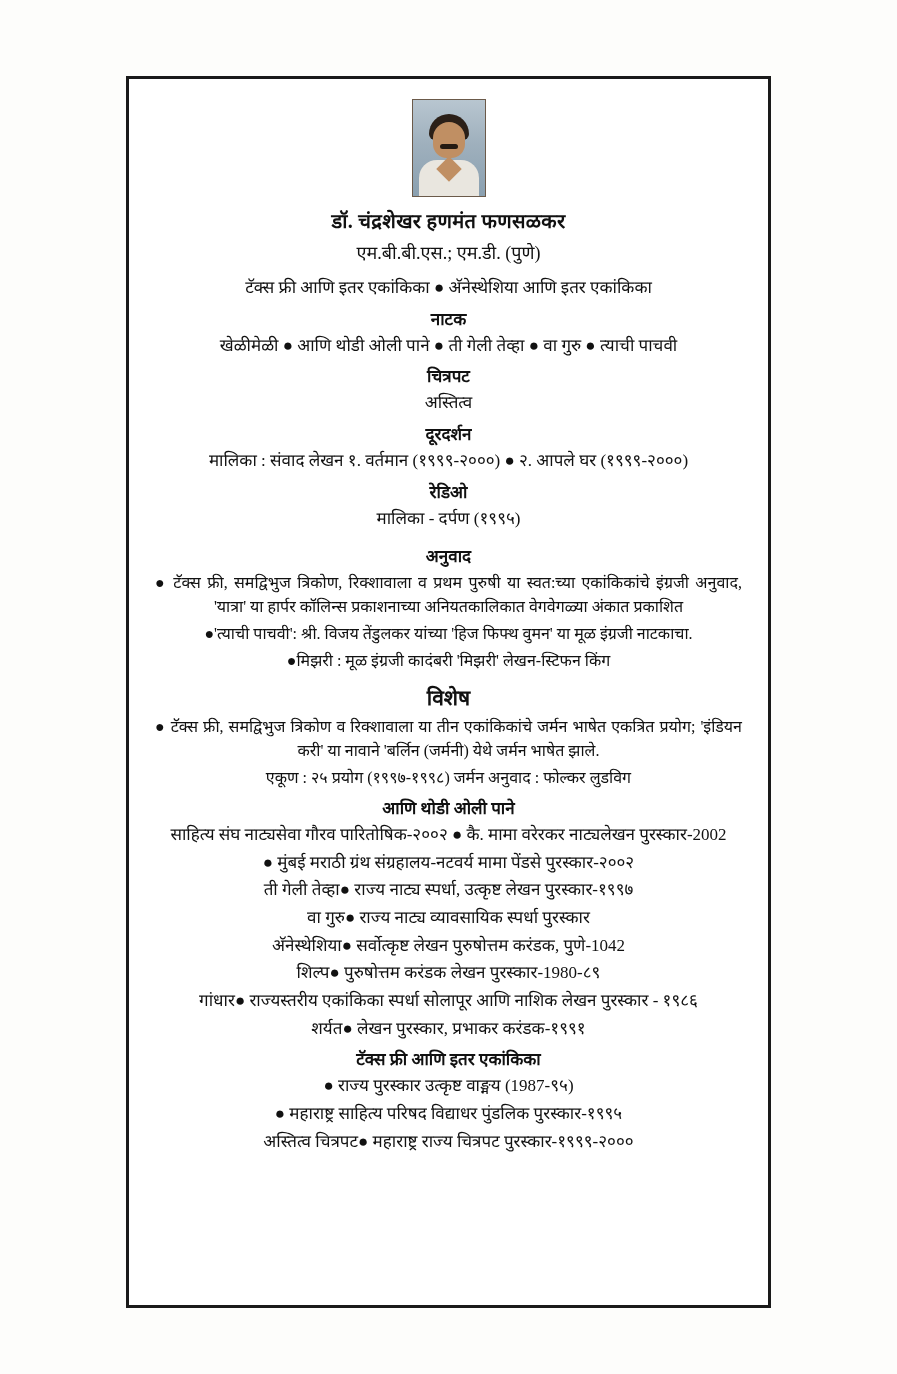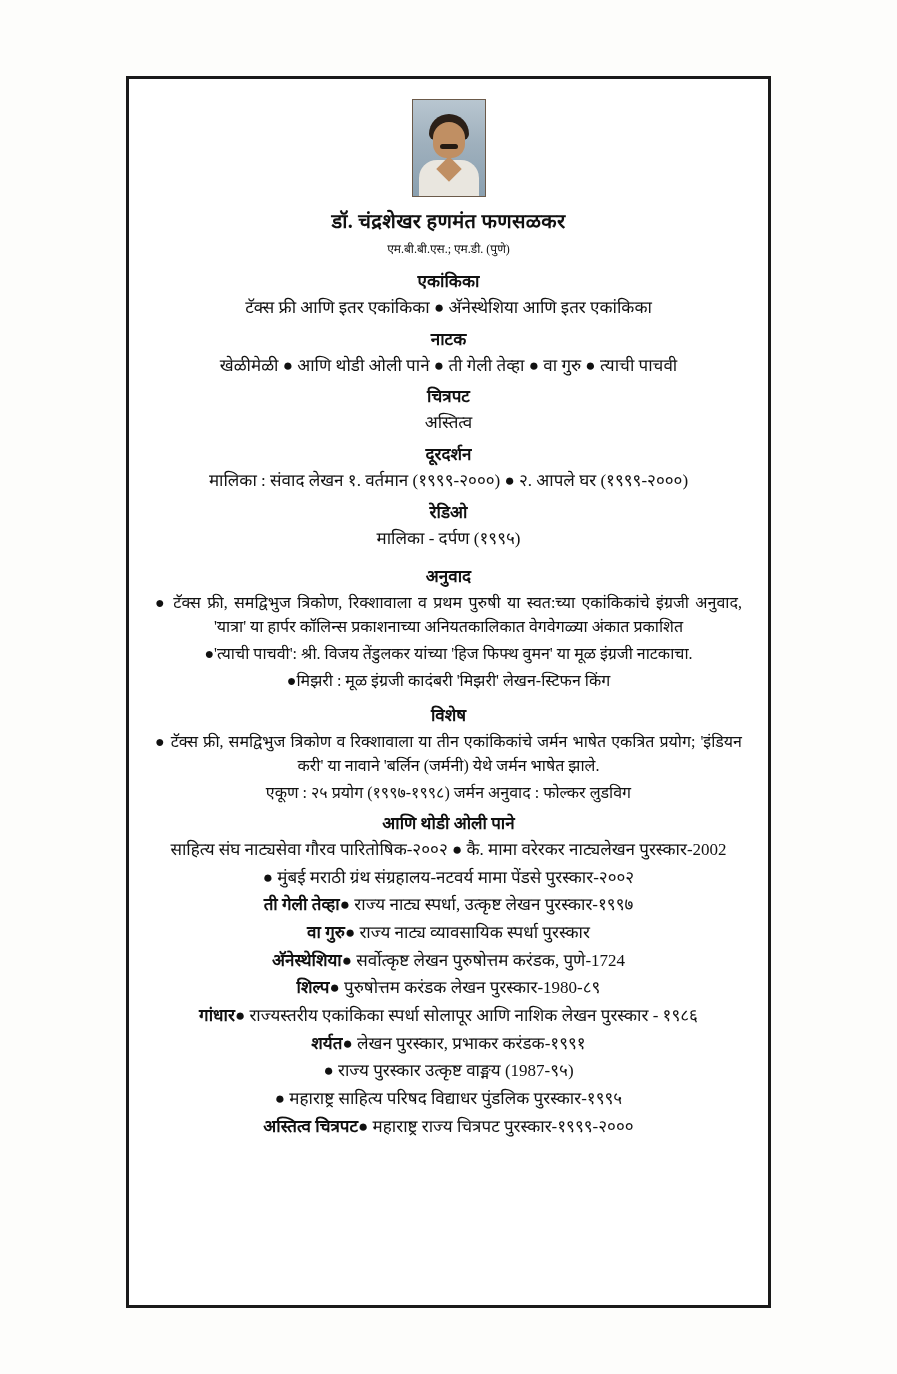--- a/index.html
+++ b/index.html
@@ -96,52 +96,52 @@
   }
   .name {
     font-family: "Liberation Serif", serif;
     font-weight: bold;
     font-size: 20px;
     letter-spacing: 0.3px;
     margin: 2px 0 6px 0;
   }
   .degree {
     font-family: "Liberation Serif", serif;
-    font-size: 12px;
+    font-size: 18px;
     margin: 0 0 12px 0;
   }
   .sec-head {
     font-family: "Liberation Serif", serif;
     font-weight: bold;
     font-size: 17px;
     margin: 6px 0 4px 0;
   }
   .sec-head.big {
-    font-size: 17px;
+    font-size: 21px;
     margin-top: 10px;
   }
   .line {
     font-family: "Liberation Serif", serif;
     font-size: 17px;
     line-height: 1.45;
     margin: 2px 0;
   }
   .para {
     font-family: "Liberation Serif", serif;
     font-size: 16px;
     line-height: 1.5;
     margin: 3px 10px;
     text-align: center;
   }
   .para.just {
     text-align: justify;
     text-align-last: center;
   }
   .bold {
-    font-weight: bold;
+    font-weight: normal;
   }
   .awards .line {
     margin: 3px 0;
   }
   .spacer-sm { height: 5px; }
 </style>
 </head>
 <body>
 
 <div class="page">
@@ -152,21 +152,20 @@
         <div class="body"></div>
         <div class="collar"></div>
         <div class="hair"></div>
         <div class="face"></div>
         <div class="mous"></div>
       </div>
 
       <div class="name">डॉ. चंद्रशेखर हणमंत फणसळकर</div>
       <div class="degree">एम.बी.बी.एस.; एम.डी. (पुणे)</div>
 
-      <div class="sec-head">एकांकिका</div>
       <div class="line">टॅक्स फ्री आणि इतर एकांकिका ● अ‍ॅनेस्थेशिया आणि इतर एकांकिका</div>
 
       <div class="sec-head">नाटक</div>
       <div class="line">खेळीमेळी ● आणि थोडी ओली पाने ● ती गेली तेव्हा ● वा गुरु ● त्याची पाचवी</div>
 
       <div class="sec-head">चित्रपट</div>
       <div class="line">अस्तित्व</div>
 
       <div class="sec-head">दूरदर्शन</div>
       <div class="line">मालिका : संवाद लेखन १. वर्तमान (१९९९-२०००) ● २. आपले घर (१९९९-२०००)</div>
@@ -194,33 +193,34 @@
         <div class="line">
           <span class="bold"></span><span>●  मुंबई मराठी ग्रंथ संग्रहालय-नटवर्य मामा पेंडसे पुरस्कार-२००२</span>
         </div>
         <div class="line">
           <span class="bold">ती गेली तेव्हा</span><span>● राज्य नाट्य स्पर्धा, उत्कृष्ट लेखन पुरस्कार-१९९७</span>
         </div>
         <div class="line">
           <span class="bold">वा गुरु</span><span>● राज्य नाट्य  व्यावसायिक स्पर्धा पुरस्कार</span>
         </div>
         <div class="line">
-          <span class="bold">अ‍ॅनेस्थेशिया</span><span>● सर्वोत्कृष्ट लेखन पुरुषोत्तम करंडक, पुणे-1724</span>
+          <span class="bold">अ‍ॅनेस्थेशिया</span><span>● सर्वोत्कृष्ट लेखन पुरुषोत्तम करंडक, पुणे-1042</span>
         </div>
         <div class="line">
           <span class="bold">शिल्प</span><span>● पुरुषोत्तम करंडक लेखन पुरस्कार-1980-८९</span>
         </div>
         <div class="line">
           <span class="bold">गांधार</span><span>● राज्यस्तरीय एकांकिका स्पर्धा सोलापूर आणि नाशिक लेखन पुरस्कार - १९८६</span>
         </div>
         <div class="line">
           <span class="bold">शर्यत</span><span>● लेखन पुरस्कार, प्रभाकर करंडक-१९९१</span>
         </div>
       </div>
 
+      <div class="sec-head">टॅक्स फ्री आणि इतर एकांकिका</div>
 
       <div class="awards">
         <div class="line">
           <span class="bold"></span><span>● राज्य पुरस्कार उत्कृष्ट वाङ्मय (1987-९५)</span>
         </div>
         <div class="line">
           <span class="bold"></span><span>● महाराष्ट्र साहित्य परिषद विद्याधर पुंडलिक पुरस्कार-१९९५</span>
         </div>
         <div class="line">
           <span class="bold">अस्तित्व चित्रपट</span><span>● महाराष्ट्र राज्य चित्रपट पुरस्कार-१९९९-२०००</span>

